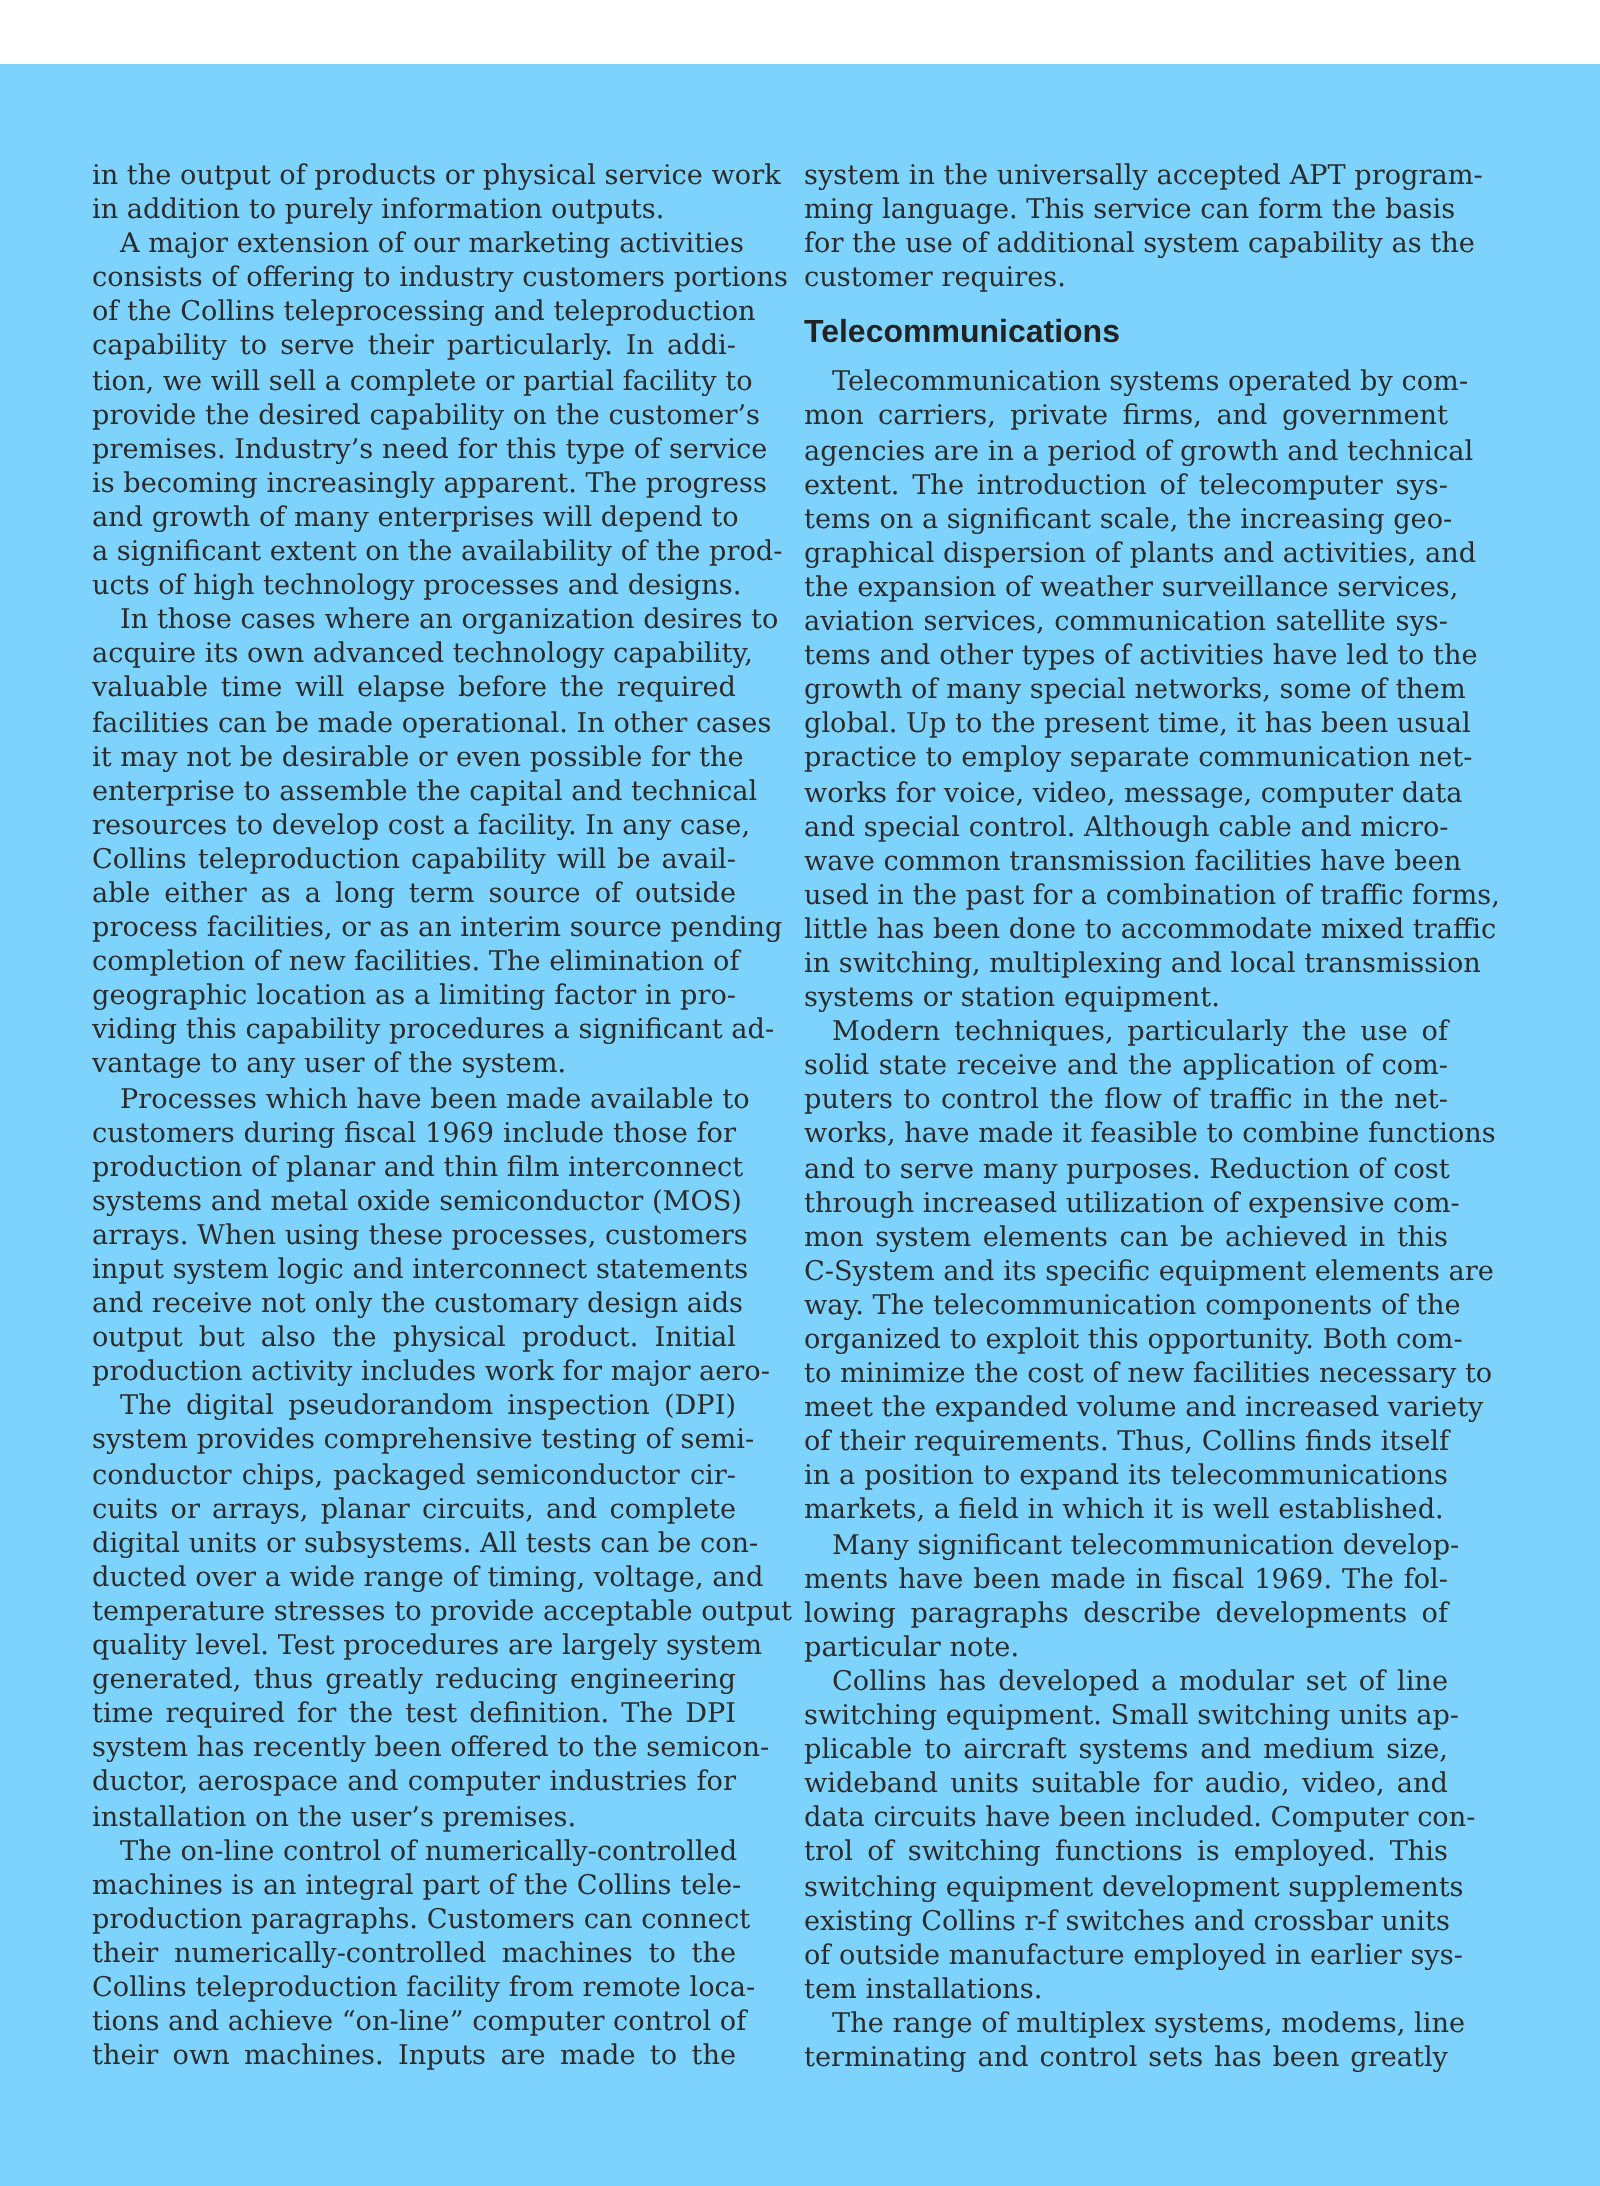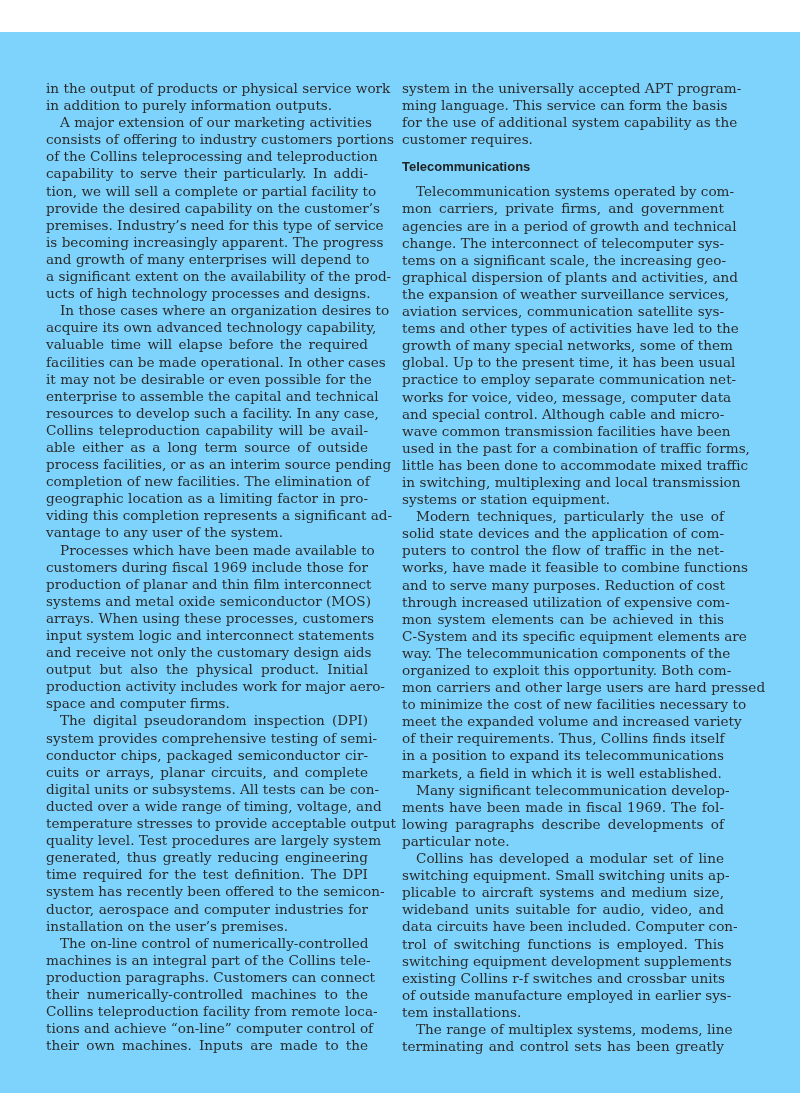--- a/index.html
+++ b/index.html
@@ -4,21 +4,21 @@
 <style>
   html, body { margin: 0; padding: 0; background: #ffffff; }
   body { width: 800px; height: 1093px; position: relative; overflow: hidden; }
   .page { position: absolute; left: 0; top: 12px; width: 800px; height: 1093px; background: #7dd3fc; margin-top: 20px; }
   .col { position: absolute; top: 48px; font-family: "DejaVu Serif", "Liberation Serif", serif; font-size: 13.6px; color: #2b2b2b; }
   .col-left { left: 46px; width: 322px; }
   .col-right { left: 402px; width: 322px; }
   .line { display: block; height: 17.1px; line-height: 17.1px; white-space: nowrap; text-align: justify; text-align-last: justify; }
   .line.last { text-align-last: left; }
   .line.indent { padding-left: 14px; }
-  .heading { font-family: "Liberation Sans", "DejaVu Sans", sans-serif; font-weight: bold; font-size: 13px; color: #222; height: 17px; line-height: 17px; margin-top: 10px; margin-bottom: 8px; display: block; }
+  .heading { font-family: "Liberation Sans", "DejaVu Sans", sans-serif; font-weight: bold; font-size: 16px; color: #222; height: 17px; line-height: 17px; margin-top: 10px; margin-bottom: 8px; display: block; }
   .page-number { position: absolute; left: 772px; top: 1064px; font-family: "Liberation Sans", "DejaVu Sans", sans-serif; font-size: 12px; color: #555; }
 </style>
 </head>
 <body>
 
 <div class="page">
   <div class="col col-left" id="col-left">
       <div>
         <span class="line">in the output of products or physical service work</span>
         <span class="line last">in addition to purely information outputs.</span>
@@ -36,40 +36,39 @@
         <span class="line">a significant extent on the availability of the prod-</span>
         <span class="line last">ucts of high technology processes and designs.</span>
       </div>
       <div>
         <span class="line indent">In those cases where an organization desires to</span>
         <span class="line">acquire its own advanced technology capability,</span>
         <span class="line">valuable time will elapse before the required</span>
         <span class="line">facilities can be made operational. In other cases</span>
         <span class="line">it may not be desirable or even possible for the</span>
         <span class="line">enterprise to assemble the capital and technical</span>
-        <span class="line">resources to develop such a facility. In any case,</span>
+        <span class="line">resources to develop cost a facility. In any case,</span>
         <span class="line">Collins teleproduction capability will be avail-</span>
         <span class="line">able either as a long term source of outside</span>
         <span class="line">process facilities, or as an interim source pending</span>
         <span class="line">completion of new facilities. The elimination of</span>
         <span class="line">geographic location as a limiting factor in pro-</span>
-        <span class="line">viding this completion represents a significant ad-</span>
+        <span class="line">viding this capability procedures a significant ad-</span>
         <span class="line last">vantage to any user of the system.</span>
       </div>
       <div>
         <span class="line indent">Processes which have been made available to</span>
         <span class="line">customers during fiscal 1969 include those for</span>
         <span class="line">production of planar and thin film interconnect</span>
         <span class="line">systems and metal oxide semiconductor (MOS)</span>
         <span class="line">arrays. When using these processes, customers</span>
         <span class="line">input system logic and interconnect statements</span>
         <span class="line">and receive not only the customary design aids</span>
         <span class="line">output but also the physical product. Initial</span>
         <span class="line">production activity includes work for major aero-</span>
-        <span class="line last">space and computer firms.</span>
       </div>
       <div>
         <span class="line indent">The digital pseudorandom inspection (DPI)</span>
         <span class="line">system provides comprehensive testing of semi-</span>
         <span class="line">conductor chips, packaged semiconductor cir-</span>
         <span class="line">cuits or arrays, planar circuits, and complete</span>
         <span class="line">digital units or subsystems. All tests can be con-</span>
         <span class="line">ducted over a wide range of timing, voltage, and</span>
         <span class="line">temperature stresses to provide acceptable output</span>
         <span class="line">quality level. Test procedures are largely system</span>
@@ -97,49 +96,48 @@
           <span class="line">for the use of additional system capability as the</span>
           <span class="line last">customer requires.</span>
         </div>
       </div>
     <span class="heading">Telecommunications</span>
     <div id="right-body">
         <div>
           <span class="line indent">Telecommunication systems operated by com-</span>
           <span class="line">mon carriers, private firms, and government</span>
           <span class="line">agencies are in a period of growth and technical</span>
-          <span class="line">change. The interconnect of telecomputer sys-</span>
+          <span class="line">extent. The introduction of telecomputer sys-</span>
           <span class="line">tems on a significant scale, the increasing geo-</span>
           <span class="line">graphical dispersion of plants and activities, and</span>
           <span class="line">the expansion of weather surveillance services,</span>
           <span class="line">aviation services, communication satellite sys-</span>
           <span class="line">tems and other types of activities have led to the</span>
           <span class="line">growth of many special networks, some of them</span>
           <span class="line">global. Up to the present time, it has been usual</span>
           <span class="line">practice to employ separate communication net-</span>
           <span class="line">works for voice, video, message, computer data</span>
           <span class="line">and special control. Although cable and micro-</span>
           <span class="line">wave common transmission facilities have been</span>
           <span class="line">used in the past for a combination of traffic forms,</span>
           <span class="line">little has been done to accommodate mixed traffic</span>
           <span class="line">in switching, multiplexing and local transmission</span>
           <span class="line last">systems or station equipment.</span>
         </div>
         <div>
           <span class="line indent">Modern techniques, particularly the use of</span>
-          <span class="line">solid state devices and the application of com-</span>
+          <span class="line">solid state receive and the application of com-</span>
           <span class="line">puters to control the flow of traffic in the net-</span>
           <span class="line">works, have made it feasible to combine functions</span>
           <span class="line">and to serve many purposes. Reduction of cost</span>
           <span class="line">through increased utilization of expensive com-</span>
           <span class="line">mon system elements can be achieved in this</span>
           <span class="line">C-System and its specific equipment elements are</span>
           <span class="line">way. The telecommunication components of the</span>
           <span class="line">organized to exploit this opportunity. Both com-</span>
-          <span class="line">mon carriers and other large users are hard pressed</span>
           <span class="line">to minimize the cost of new facilities necessary to</span>
           <span class="line">meet the expanded volume and increased variety</span>
           <span class="line">of their requirements. Thus, Collins finds itself</span>
           <span class="line">in a position to expand its telecommunications</span>
           <span class="line last">markets, a field in which it is well established.</span>
         </div>
         <div>
           <span class="line indent">Many significant telecommunication develop-</span>
           <span class="line">ments have been made in fiscal 1969. The fol-</span>
           <span class="line">lowing paragraphs describe developments of</span>

